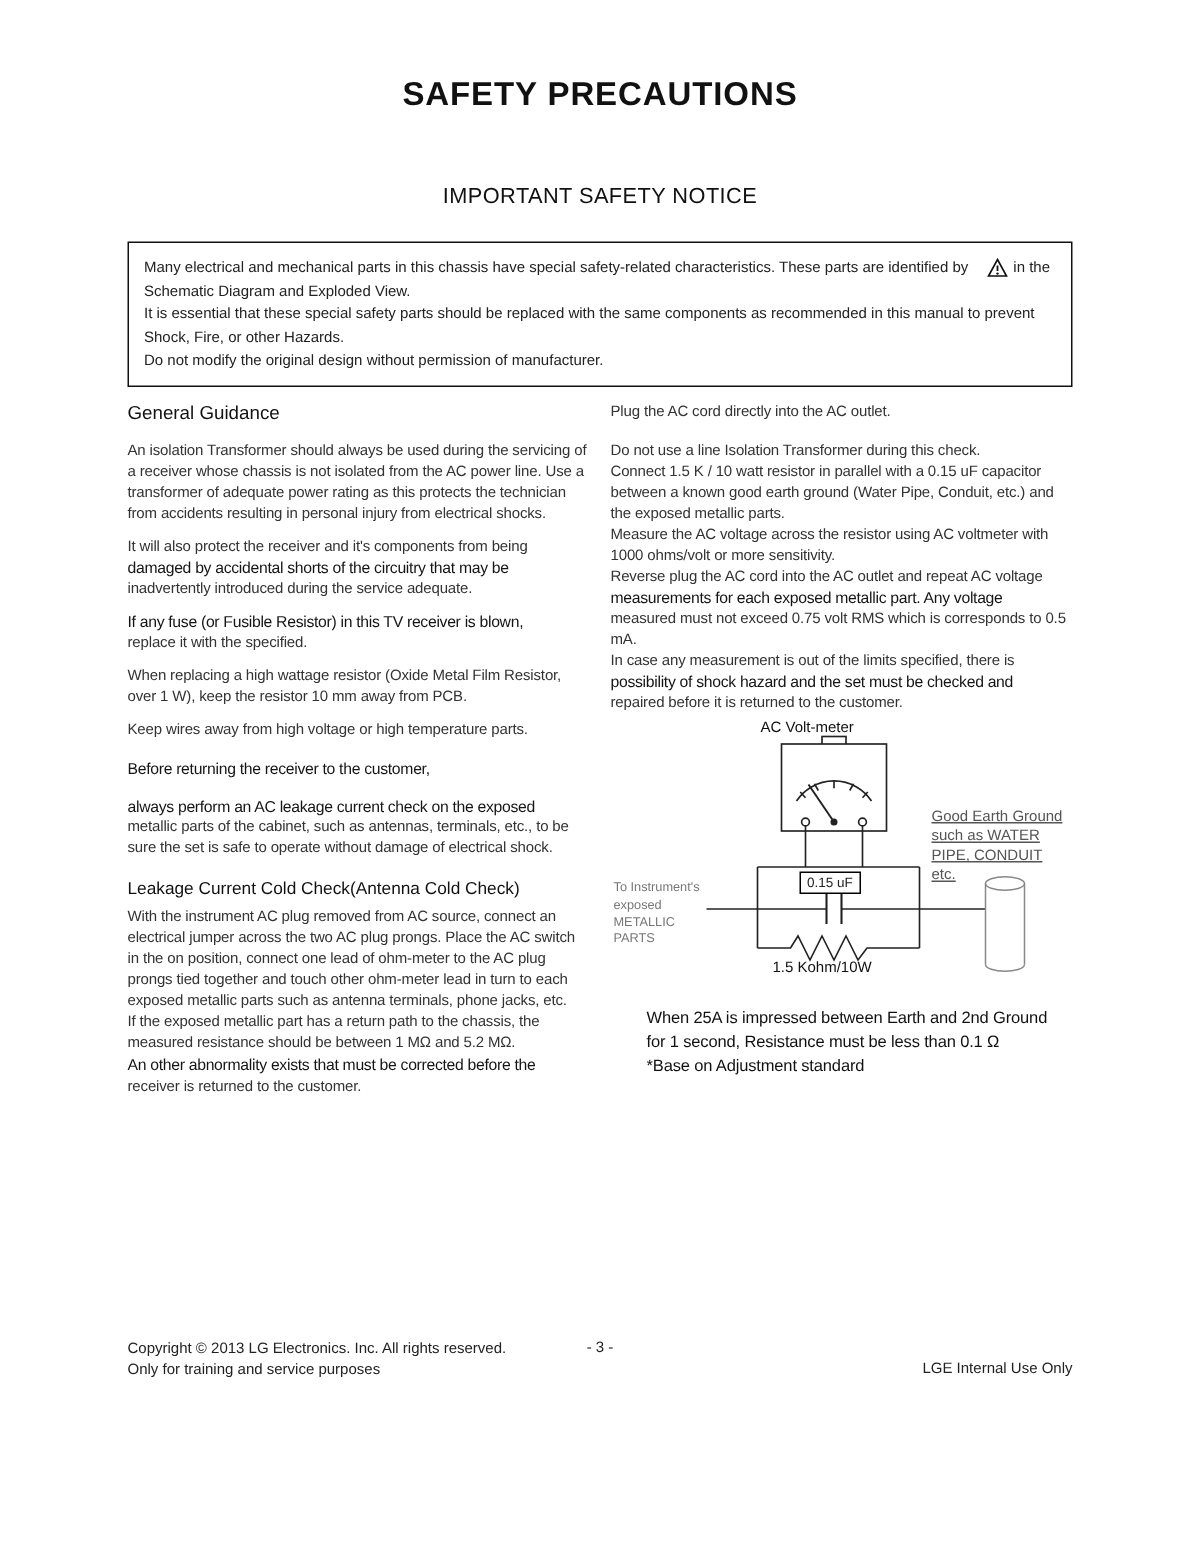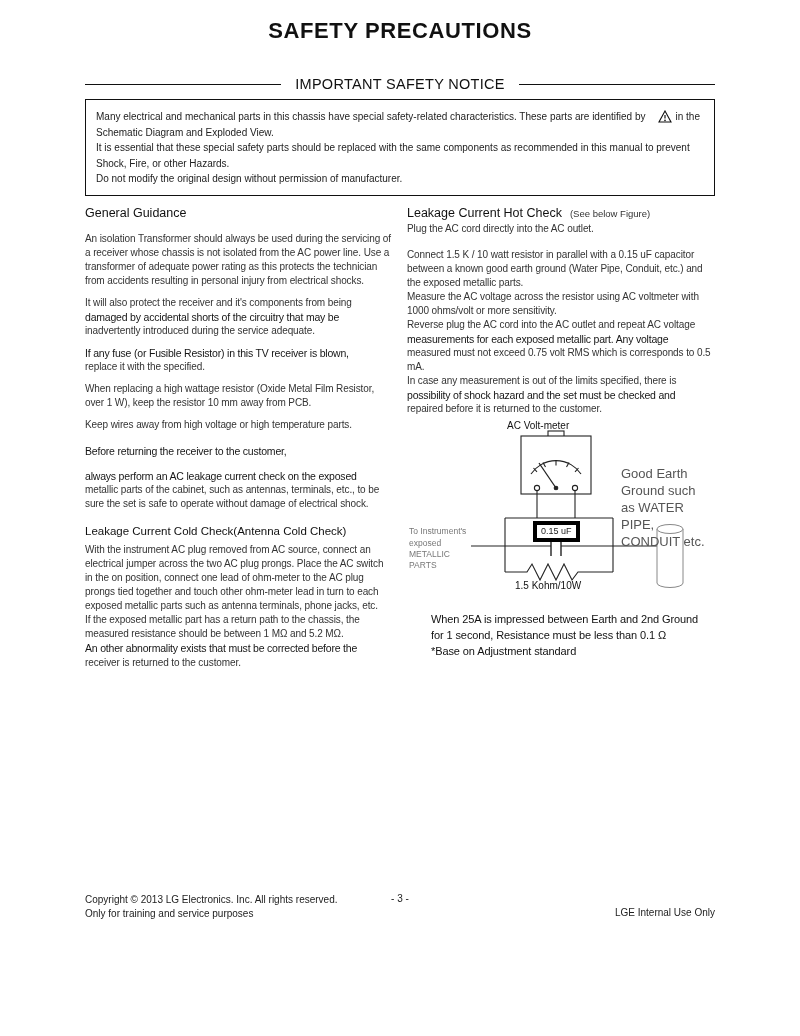--- a/index.html
+++ b/index.html
@@ -7,26 +7,26 @@
     width:800px;height:1036px;background:#ffffff;
     font-family:"Liberation Sans", sans-serif;color:#1a1a1a;
     position:relative;overflow:hidden;
   }
   .page{position:absolute;inset:0;background:#fff;}
   .watermark{
     position:absolute;left:86px;top:426px;z-index:0;
     font-family:"DejaVu Sans", sans-serif;font-weight:bold;
     font-size:148px;letter-spacing:4px;color:#ececec;user-select:none;
   }
-  .content{position:relative;z-index:1;padding:14px 85px 0 85px;}
+  .content{position:relative;z-index:1;padding:46px 85px 0 85px;}
   .title{
     text-align:center;font-size:22px;font-weight:bold;letter-spacing:.6px;
     margin:4px 0 0 0;color:#111;
   }
-  .notice-head{display:flex;align-items:center;gap:14px;margin-top:32px;}
+  .notice-head{display:flex;align-items:center;gap:14px;margin-top:32px;flex-direction:column;}
   .notice-head .rule{flex:1;border-top:1.6px solid #111;height:0;}
   .nh-title{font-size:14.5px;letter-spacing:.3px;color:#111;white-space:nowrap;}
   .notice-box{
     border:1.5px solid #111;margin-top:7px;padding:9px 10px 8px 10px;
     font-size:10px;line-height:1.55;color:#222;
   }
   .nline-flex{display:flex;justify-content:space-between;align-items:center;}
   .icon-wrap{display:flex;align-items:center;gap:4px;white-space:nowrap;margin-right:4px;}
   .warn-svg{display:block;}
 
@@ -41,26 +41,26 @@
   .mb10{margin-bottom:10px;}
   .mb12{margin-bottom:12px;}
   .hotrow{display:flex;align-items:baseline;gap:8px;margin-bottom:2px;}
   .hotnote{font-size:9.5px;color:#333;}
 
   .circuit{position:relative;width:300px;height:180px;margin:6px 0 8px 2px;}
   .circuit svg{position:absolute;left:0;top:0;}
   .clabel{position:absolute;color:#222;}
   .lbl-voltmeter{left:98px;top:-2px;font-size:10px;color:#111;}
   .lbl-cap{
-    left:124px;top:99px;font-size:9px;border:4px solid #000000;background:#fff;
+    left:124px;top:99px;font-size:9px;border:1px solid #000000;background:#fff;
     padding:0 4px;line-height:13px;color:#222;
   }
   .lbl-res{left:106px;top:158px;font-size:10px;color:#111;}
   .lbl-left{left:0;top:104px;width:64px;font-size:8.5px;line-height:1.3;color:#777;}
-  .lbl-right{left:212px;top:44px;width:88px;font-size:13px;line-height:1.3;color:#555;}
+  .lbl-right{left:212px;top:56px;width:88px;font-size:10px;line-height:1.3;color:#555;text-decoration:underline;}
   .circuit-notes{margin:10px 0 0 24px;width:280px;}
   .cnote{font-size:11px;line-height:1.45;color:#111;letter-spacing:-0.1px;}
 
   .footer{position:absolute;left:85px;width:630px;top:893px;z-index:1;font-size:10px;color:#222;}
   .f-left{position:absolute;left:0;top:0;line-height:1.35;}
   .f-center{position:absolute;left:0;right:0;top:0;text-align:center;}
   .f-right{position:absolute;right:0;top:14px;}
 </style>
 </head>
 <body>
@@ -131,27 +131,24 @@
 
         <div class="t">With the instrument AC plug removed from AC source, connect an electrical jumper across the two AC plug prongs. Place the AC switch in the on position, connect one lead of ohm-meter to the AC plug prongs tied together and touch other ohm-meter lead in turn to each exposed metallic parts such as antenna terminals, phone jacks, etc.</div>
         <div class="t">If the exposed metallic part has a return path to the chassis, the measured resistance should be between 1 MΩ and 5.2 MΩ.</div>
         <div>
           <div class="tl">An other abnormality exists that must be corrected before the</div>
           <div class="t">receiver is returned to the customer.</div>
         </div>
       </div>
 
       <div class="col">
-        <div class="hotrow">
-          <div class="h2" style="margin:0">Leakage Current Hot Check</div>
-          <div class="hotnote">(See below Figure)</div>
-        </div>
         <div class="t mb12">Plug the AC cord directly into the AC outlet.</div>
 
         <div>
+          <div class="t">Do not use a line Isolation Transformer during this check.</div>
           <div class="t">Connect 1.5 K / 10 watt resistor in parallel with a 0.15 uF capacitor between a known good earth ground (Water Pipe, Conduit, etc.) and the exposed metallic parts.</div>
           <div class="t">Measure the AC voltage across the resistor using AC voltmeter with 1000 ohms/volt or more sensitivity.</div>
           <div class="t">Reverse plug the AC cord into the AC outlet and repeat AC voltage</div>
           <div class="tl">measurements for each exposed metallic part. Any voltage</div>
           <div class="t">measured must not exceed 0.75 volt RMS which is corresponds to 0.5 mA.</div>
           <div class="t">In case any measurement is out of the limits specified, there is</div>
           <div class="tl">possibility of shock hazard and the set must be checked and</div>
           <div class="t">repaired before it is returned to the customer.</div>
         </div>
 

